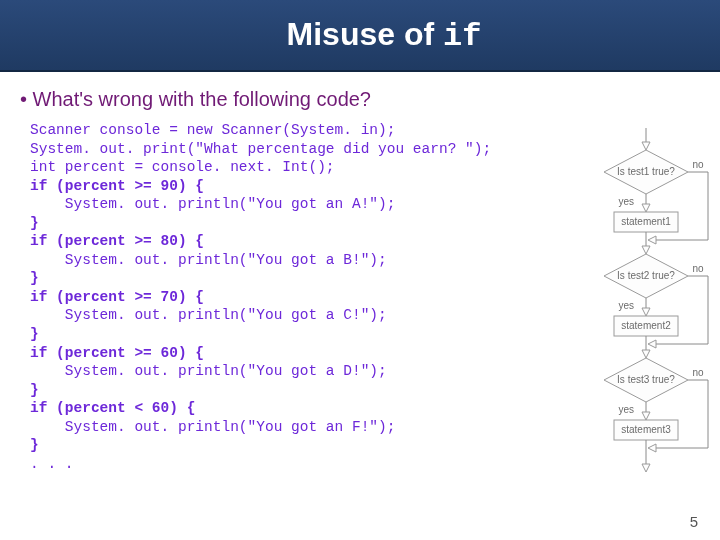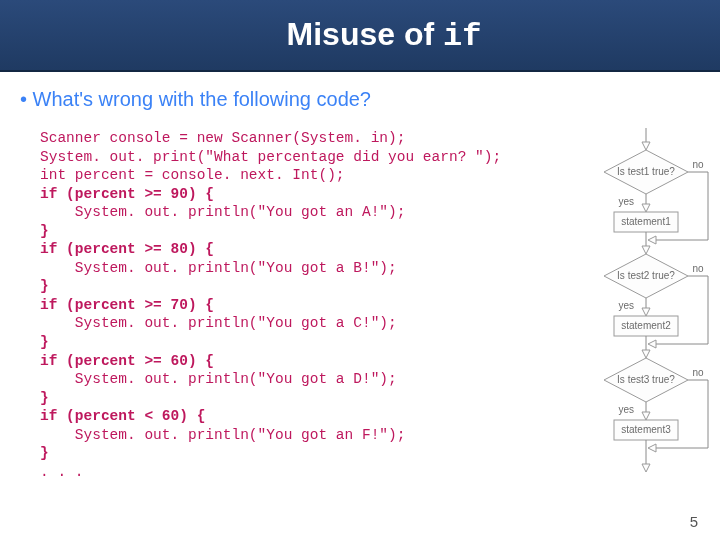--- a/index.html
+++ b/index.html
@@ -21,31 +21,31 @@
     color: #fff; font-weight: bold; font-size: 32px;
     font-family: Verdana, sans-serif;
   }
   .title-bar h1 .code-kw { font-family: "Courier New", monospace; }
   .content {
     padding: 16px 20px 0 20px;
     position: relative;
   }
   .bullet-line {
     font-size: 20px;
-    color: #3b82f6;
-    margin-bottom: 18px;
+    color: #701a75;
+    margin-bottom: 10px;
     font-family: Verdana, sans-serif;
   }
   .code-block {
     font-family: "Courier New", monospace;
     font-size: 14.5px;
     line-height: 1.28;
     white-space: pre;
-    color: #be185d;
-    margin-left: 20px;
+    color: #6d28d9;
+    margin-left: 10px;
   }
   .code-block b { font-weight: bold; }
   .flow {
     position: absolute;
     right: 4px; top: 128px;
     width: 140px; height: 380px;
     font-family: Arial, sans-serif;
     color: #777;
   }
   .flow svg { width: 140px; height: 380px; }

